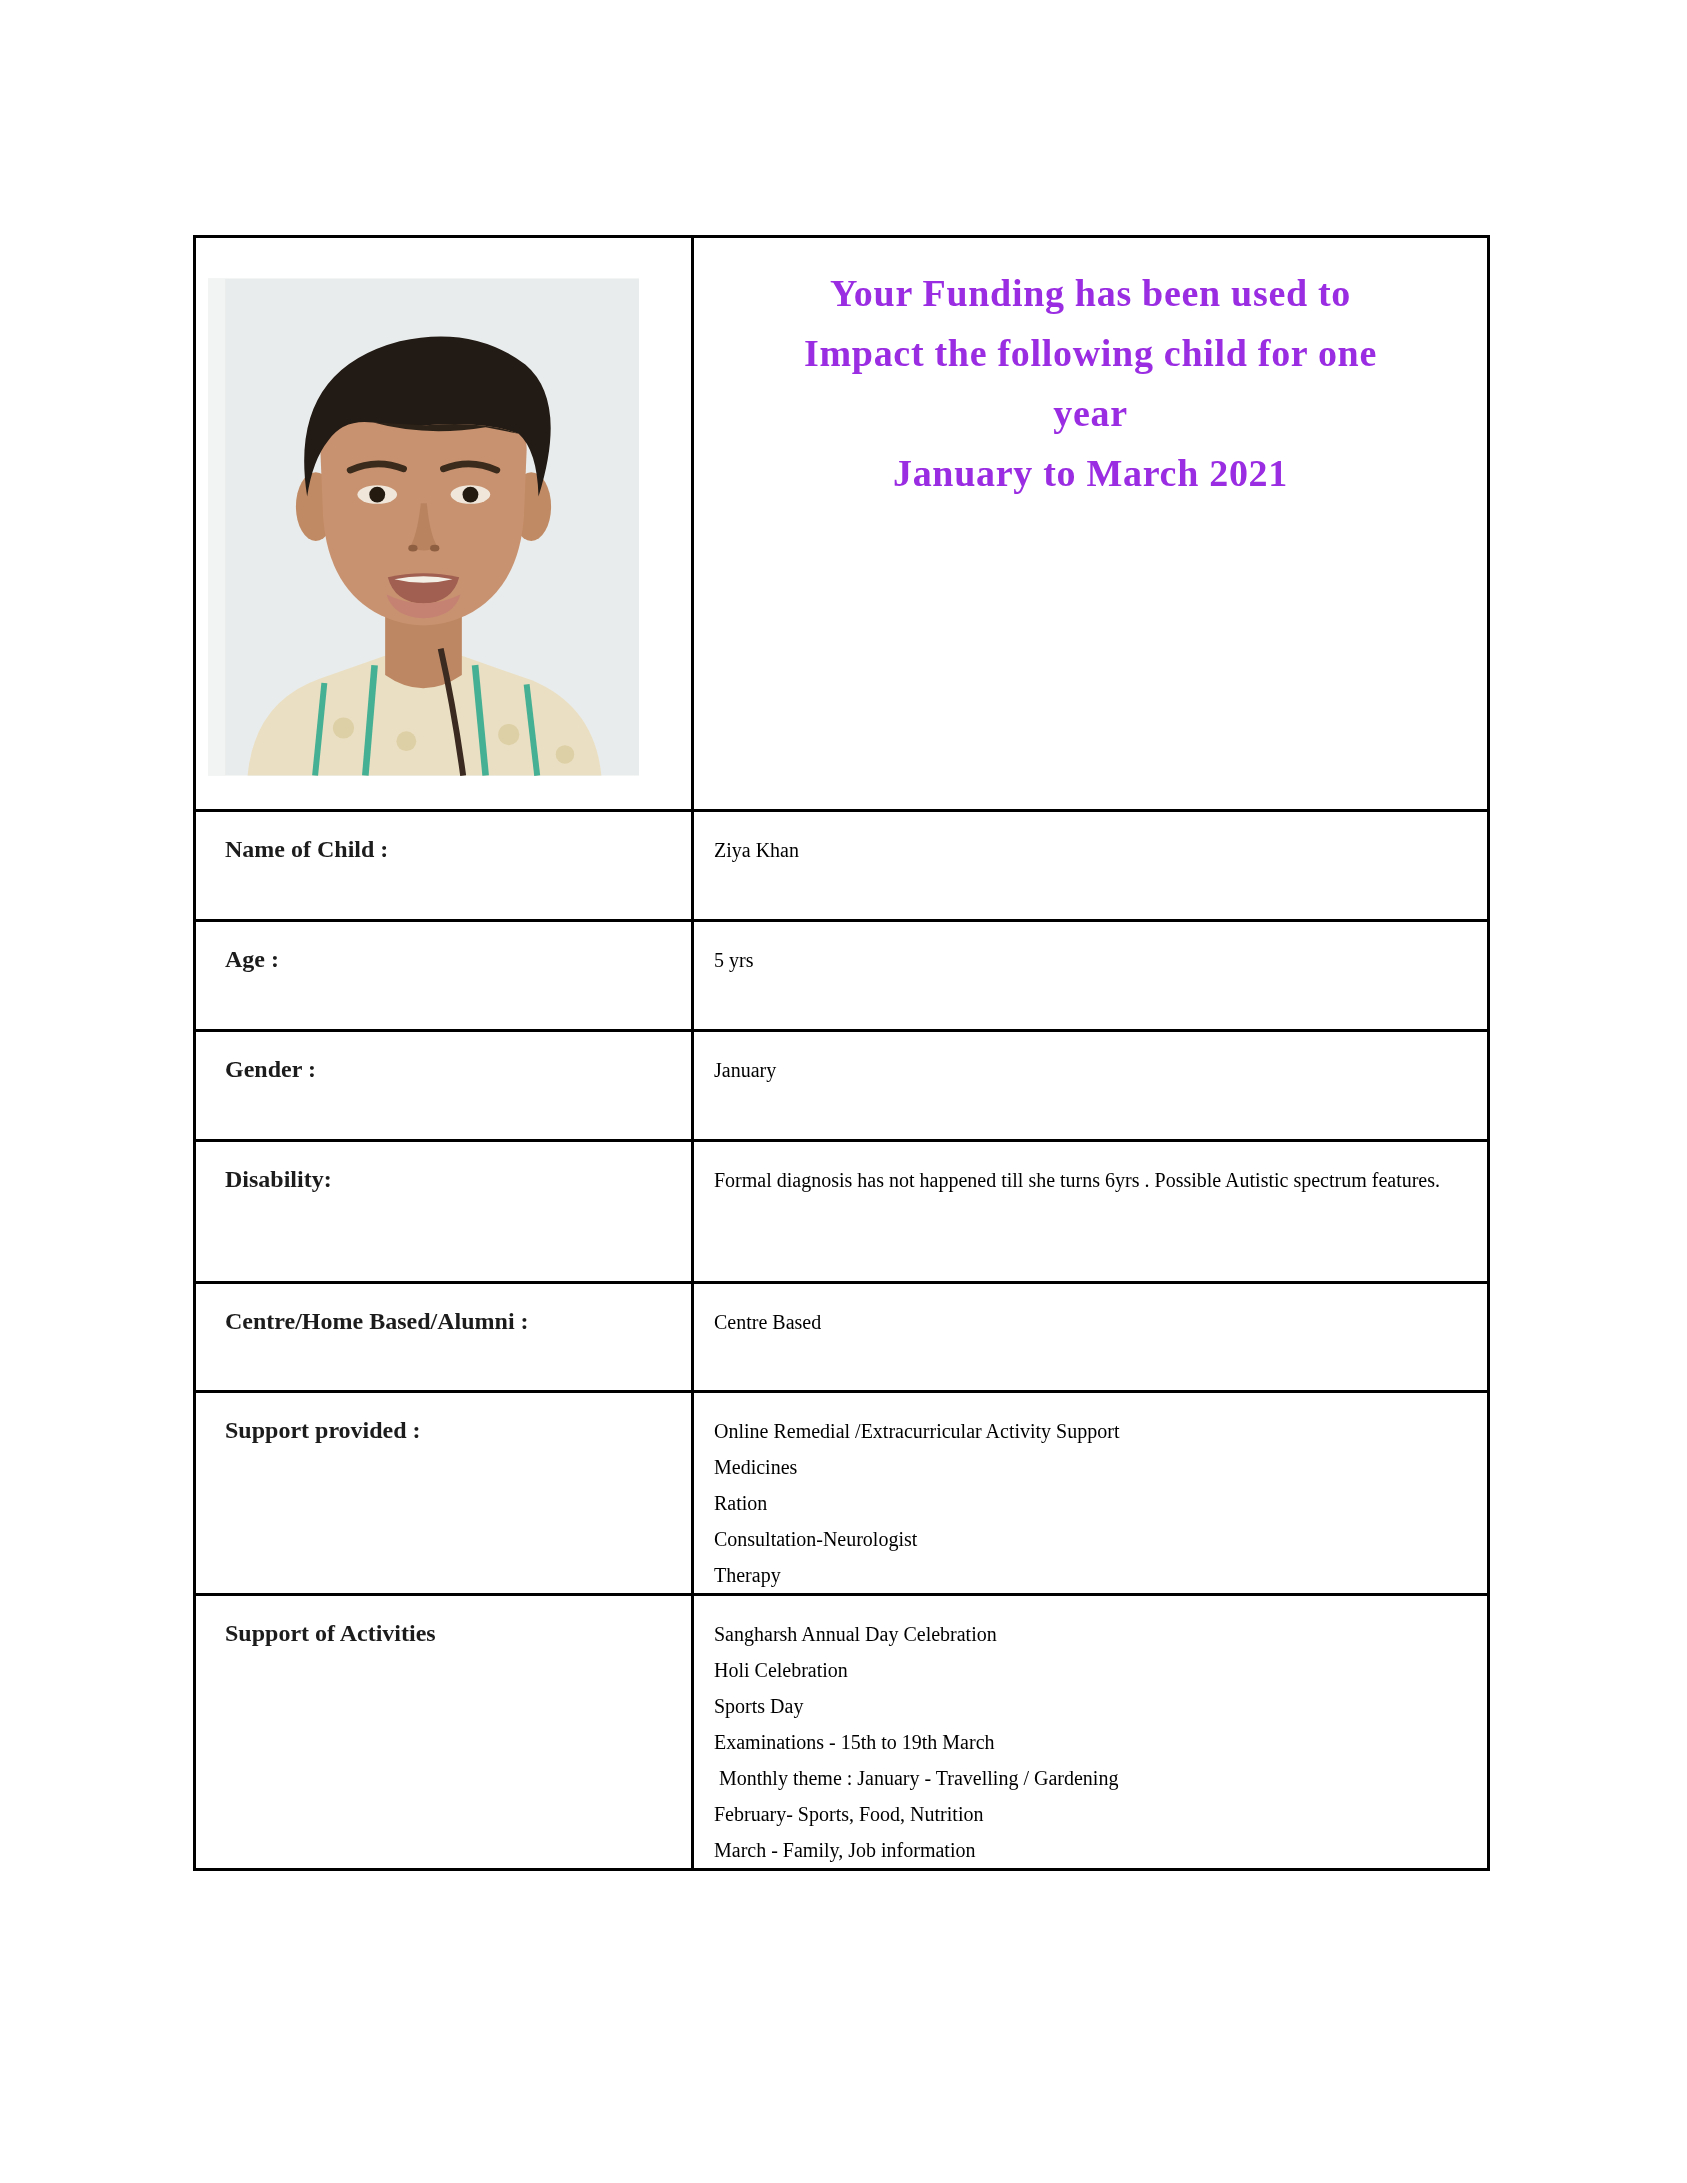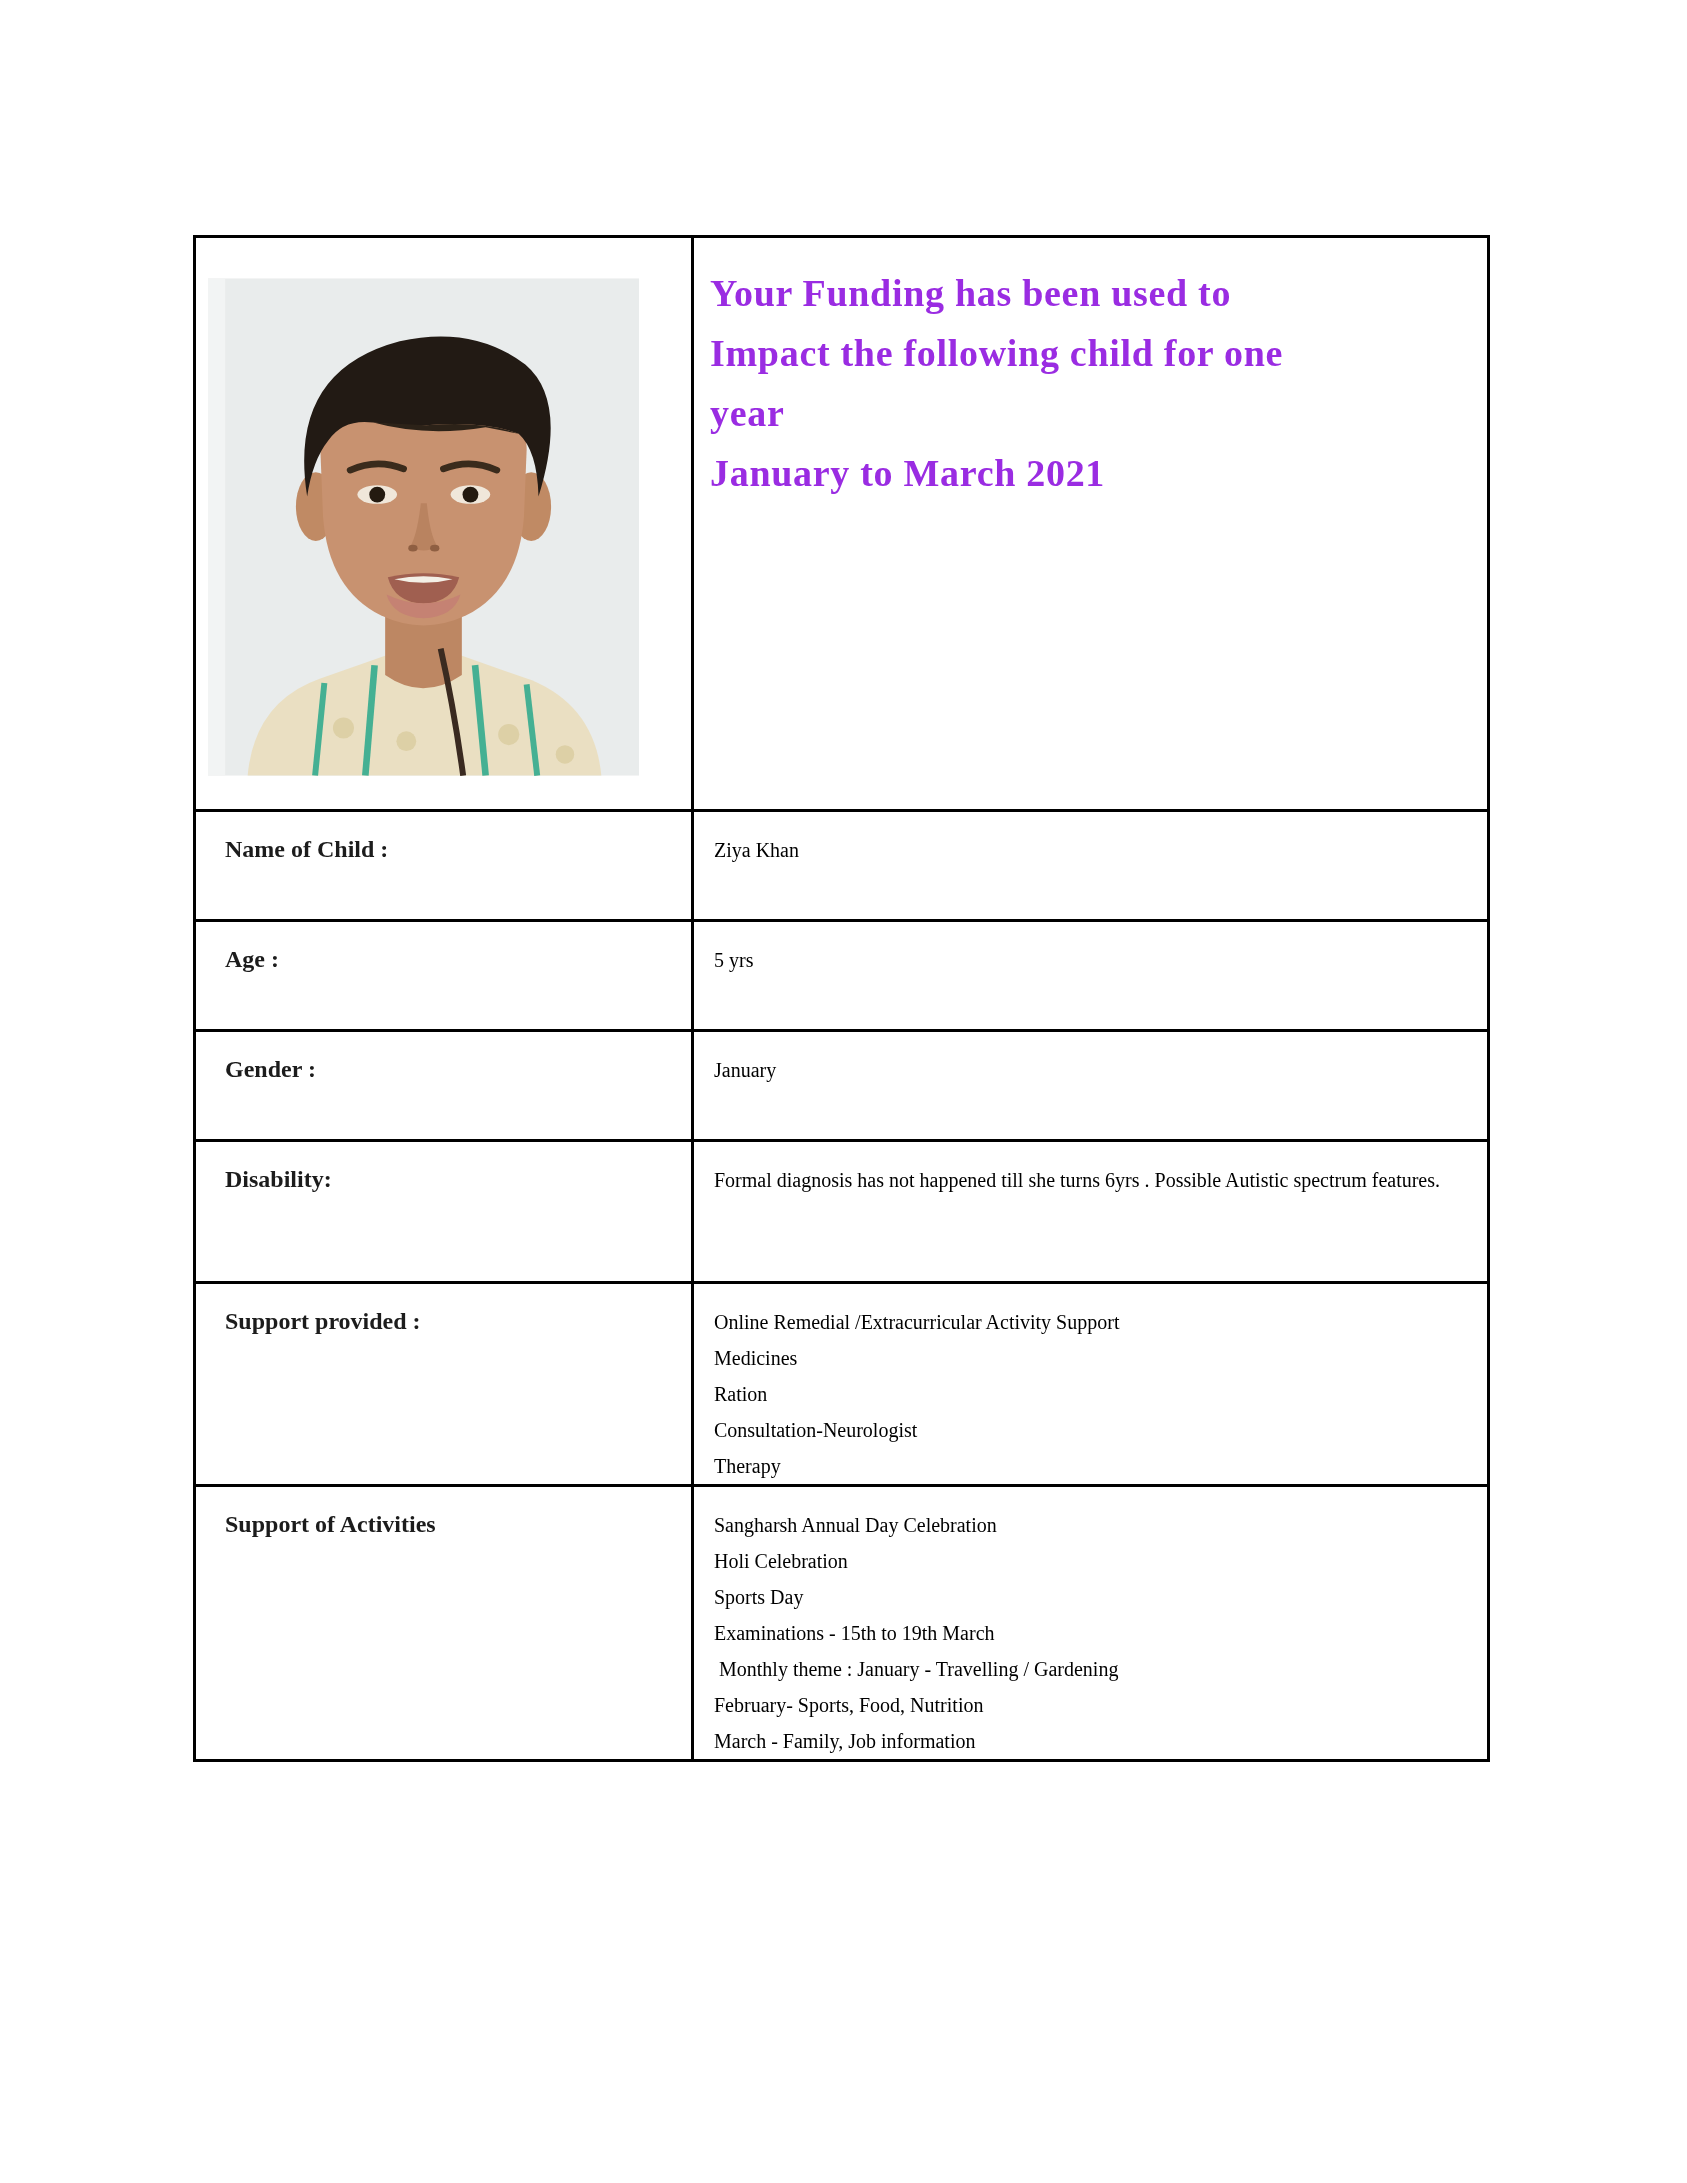--- a/index.html
+++ b/index.html
@@ -39,21 +39,21 @@
     height: 498px;
     display: block;
   }
   td.title-cell {
     padding: 25px 16px 0 16px;
   }
   .doc-title {
     font-size: 38px;
     line-height: 60px;
     font-weight: bold;
-    text-align: left;
+    text-align: center;
     white-space: pre-line;
     letter-spacing: 0.7px;
   }
   td.label-cell {
     padding: 20px 13.2px 0 29px;
   }
   .row-label {
     font-size: 24px;
     font-weight: bold;
     color: #1c1c1c;
@@ -171,20 +171,28 @@
 
     <tr style="height:142px;padding-left:42px;">
       <td class="label-cell">
             <div class="row-label">Disability:</div>
           </td>
       <td class="value-cell">
             <div class="row-value justified">Formal diagnosis has not happened till she turns 6yrs . Possible Autistic spectrum features.</div>
           </td>
     </tr>
 
+    <tr style="height:109px;">
+      <td class="label-cell">
+            <div class="row-label">Centre/Home Based/Alumni :</div>
+          </td>
+      <td class="value-cell">
+            <div class="row-value">Centre Based</div>
+          </td>
+    </tr>
 
     <tr style="height:191px;margin-left:8px;">
       <td class="label-cell">
             <div class="row-label">Support provided :</div>
           </td>
       <td class="value-cell">
             <div class="row-value tight">Online Remedial /Extracurricular Activity Support
 Medicines
 Ration
 Consultation-Neurologist

